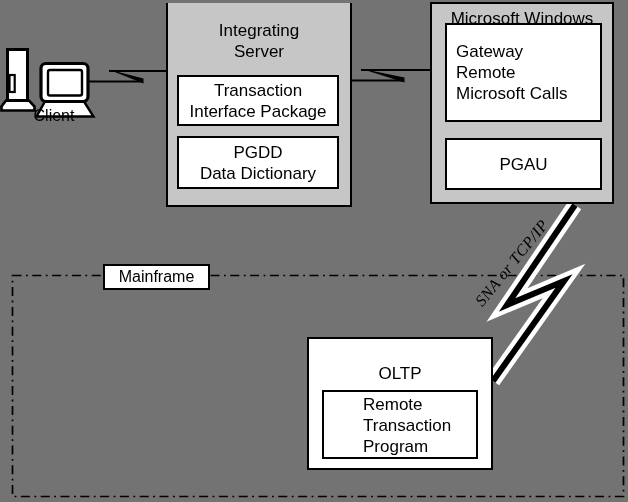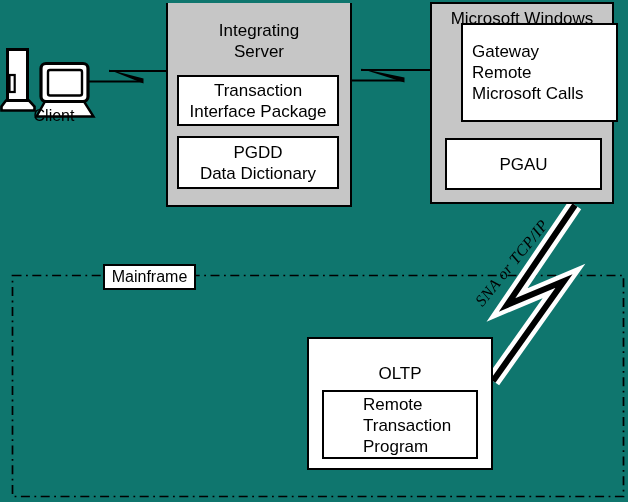--- a/index.html
+++ b/index.html
@@ -1,17 +1,17 @@
 <!DOCTYPE html>
 <html><head>
 <meta charset="utf-8">
 <style>
   html,body{margin:0;padding:0;background:#fff;}
   #stage{
-    position:relative;width:628px;height:502px;background:#0f766e;overflow:hidden;
+    position:relative;width:628px;height:502px;background:#737373;overflow:hidden;
     font-family:"Liberation Sans",sans-serif;color:#000;
   }
   #gfx{position:absolute;left:0;top:0;z-index:1;}
   .abs{position:absolute;box-sizing:border-box;z-index:2;}
   .graybox{background:#c6c6c6;border:2.5px solid #000;}
   .whitebox{background:#fff;border:2px solid #000;}
   .ctr{text-align:center;}
   .lbl{font-size:17px;line-height:21px;}
   .box-title{font-size:17px;line-height:21px;text-align:center;}
   .multiline div{white-space:nowrap;}
@@ -79,33 +79,33 @@
   <div class="abs whitebox vctr ctr lbl multiline" style="left:177px;top:136px;width:162px;height:53px;">
     <div>PGDD</div>
     <div>Data Dictionary</div>
   </div>
 
 
   <div class="abs graybox" style="left:430px;top:2px;width:184px;height:202px;">
     <div class="box-title" style="padding-top:4px;">Microsoft Windows</div>
   </div>
 
-  <div class="abs whitebox lbl multiline" style="left:445px;top:23px;width:157px;height:99px;padding:16px 0 0 9px;margin-left:16px;">
+  <div class="abs whitebox lbl multiline" style="left:445px;top:23px;width:157px;height:99px;padding:16px 0 0 9px;">
     <div>Gateway</div>
     <div>Remote</div>
     <div>Microsoft Calls</div>
   </div>
 
   <div class="abs whitebox vctr ctr lbl" style="left:445px;top:138px;width:157px;height:52px;">
     <div>PGAU</div>
   </div>
 
   <div class="abs ctr" id="client-label" style="left:14px;top:107px;width:80px;">Client</div>
 
-  <div class="abs whitebox ctr" id="mainframe-label" style="left:103px;top:264px;width:93px;height:26px;">Mainframe</div>
+  <div class="abs whitebox ctr" id="mainframe-label" style="left:103px;top:264px;width:107px;height:26px;">Mainframe</div>
 
   <div class="abs ctr" id="sna-label" style="left:432px;top:254px;width:160px;">SNA or TCP/IP</div>
 
   <div class="abs whitebox" style="left:307px;top:337px;width:186px;height:133px;">
     <div class="box-title" style="padding-top:24px;">OLTP</div>
   </div>
 
   <div class="abs whitebox lbl multiline" style="left:322px;top:390px;width:156px;height:69px;padding:2px 0 0 39px;">
     <div>Remote</div>
     <div>Transaction</div>

